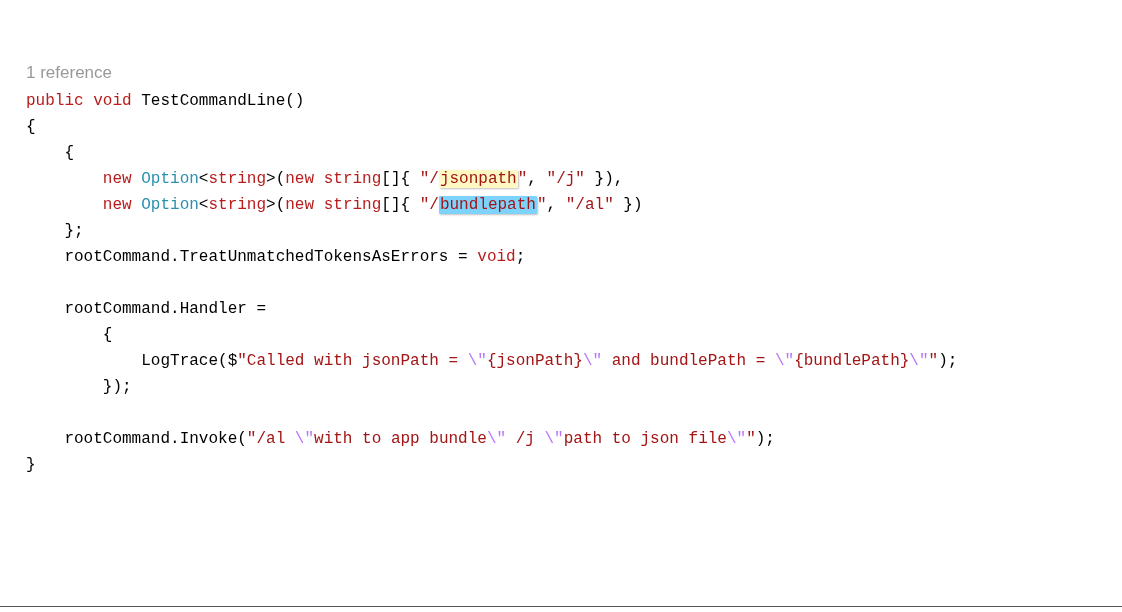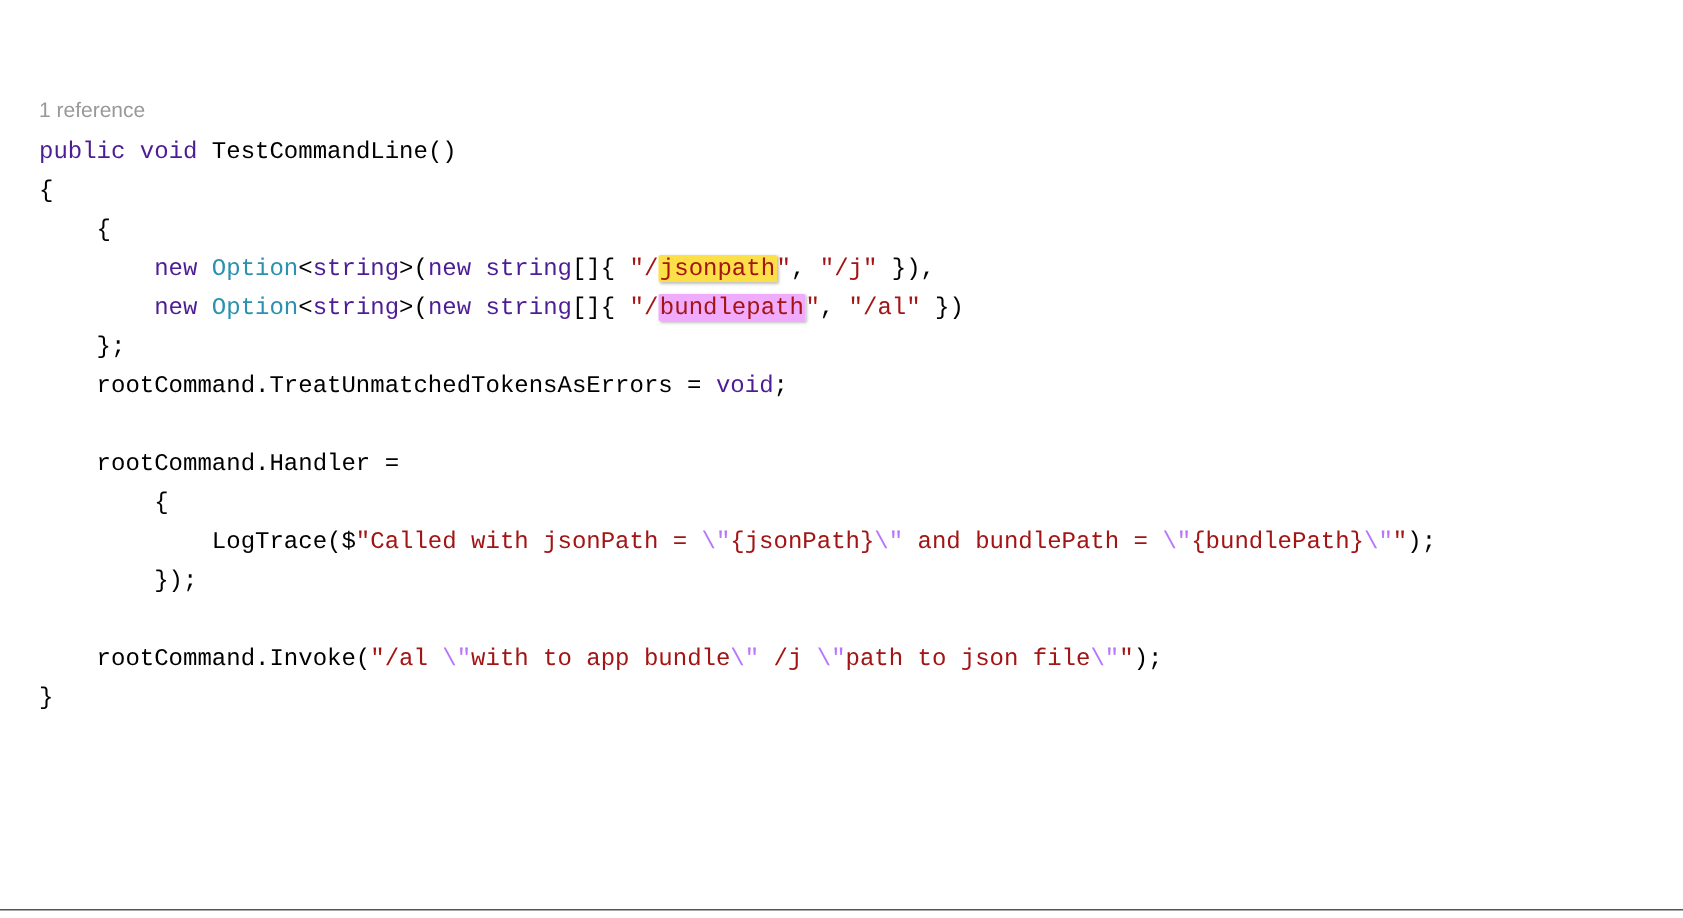--- a/index.html
+++ b/index.html
@@ -15,42 +15,42 @@
     overflow: hidden;
     position: relative;
   }
   .code-area {
     padding-top: 60px;
     padding-left: 26px;
     position: relative;
   }
   .codelens {
     font-family: "Segoe UI", Arial, sans-serif;
-    font-size: 14px;
+    font-size: 17px;
     color: #999999;
     margin-bottom: 2px;
     padding-left: 0;
   }
   .line {
     white-space: pre;
     position: relative;
   }
-  .kw { color: #4c1d95; }
+  .kw { color: #b91c1c; }
   .type { color: #2b91af; }
   .str { color: #a31515; }
   .escape { color: #b776fb; }
   .txt { color: #000000; margin-top: 44px; }
   .hl-orange {
-    background: #fde047;
+    background: #fef9c3;
     box-shadow: 1px 1px 2px rgba(0,0,0,0.25);
     padding: 0 1px;
     border-radius: 1px;
   }
   .hl-green {
-    background: #f0abfc;
+    background: #7dd3fc;
     box-shadow: 1px 1px 2px rgba(0,0,0,0.25);
     padding: 0 1px;
     border-radius: 1px;
     font-family: Liberation Mono, monospace;
   }
   .bottom-line {
     position: absolute;
     left: 0;
     right: 0;
     bottom: 5px;

